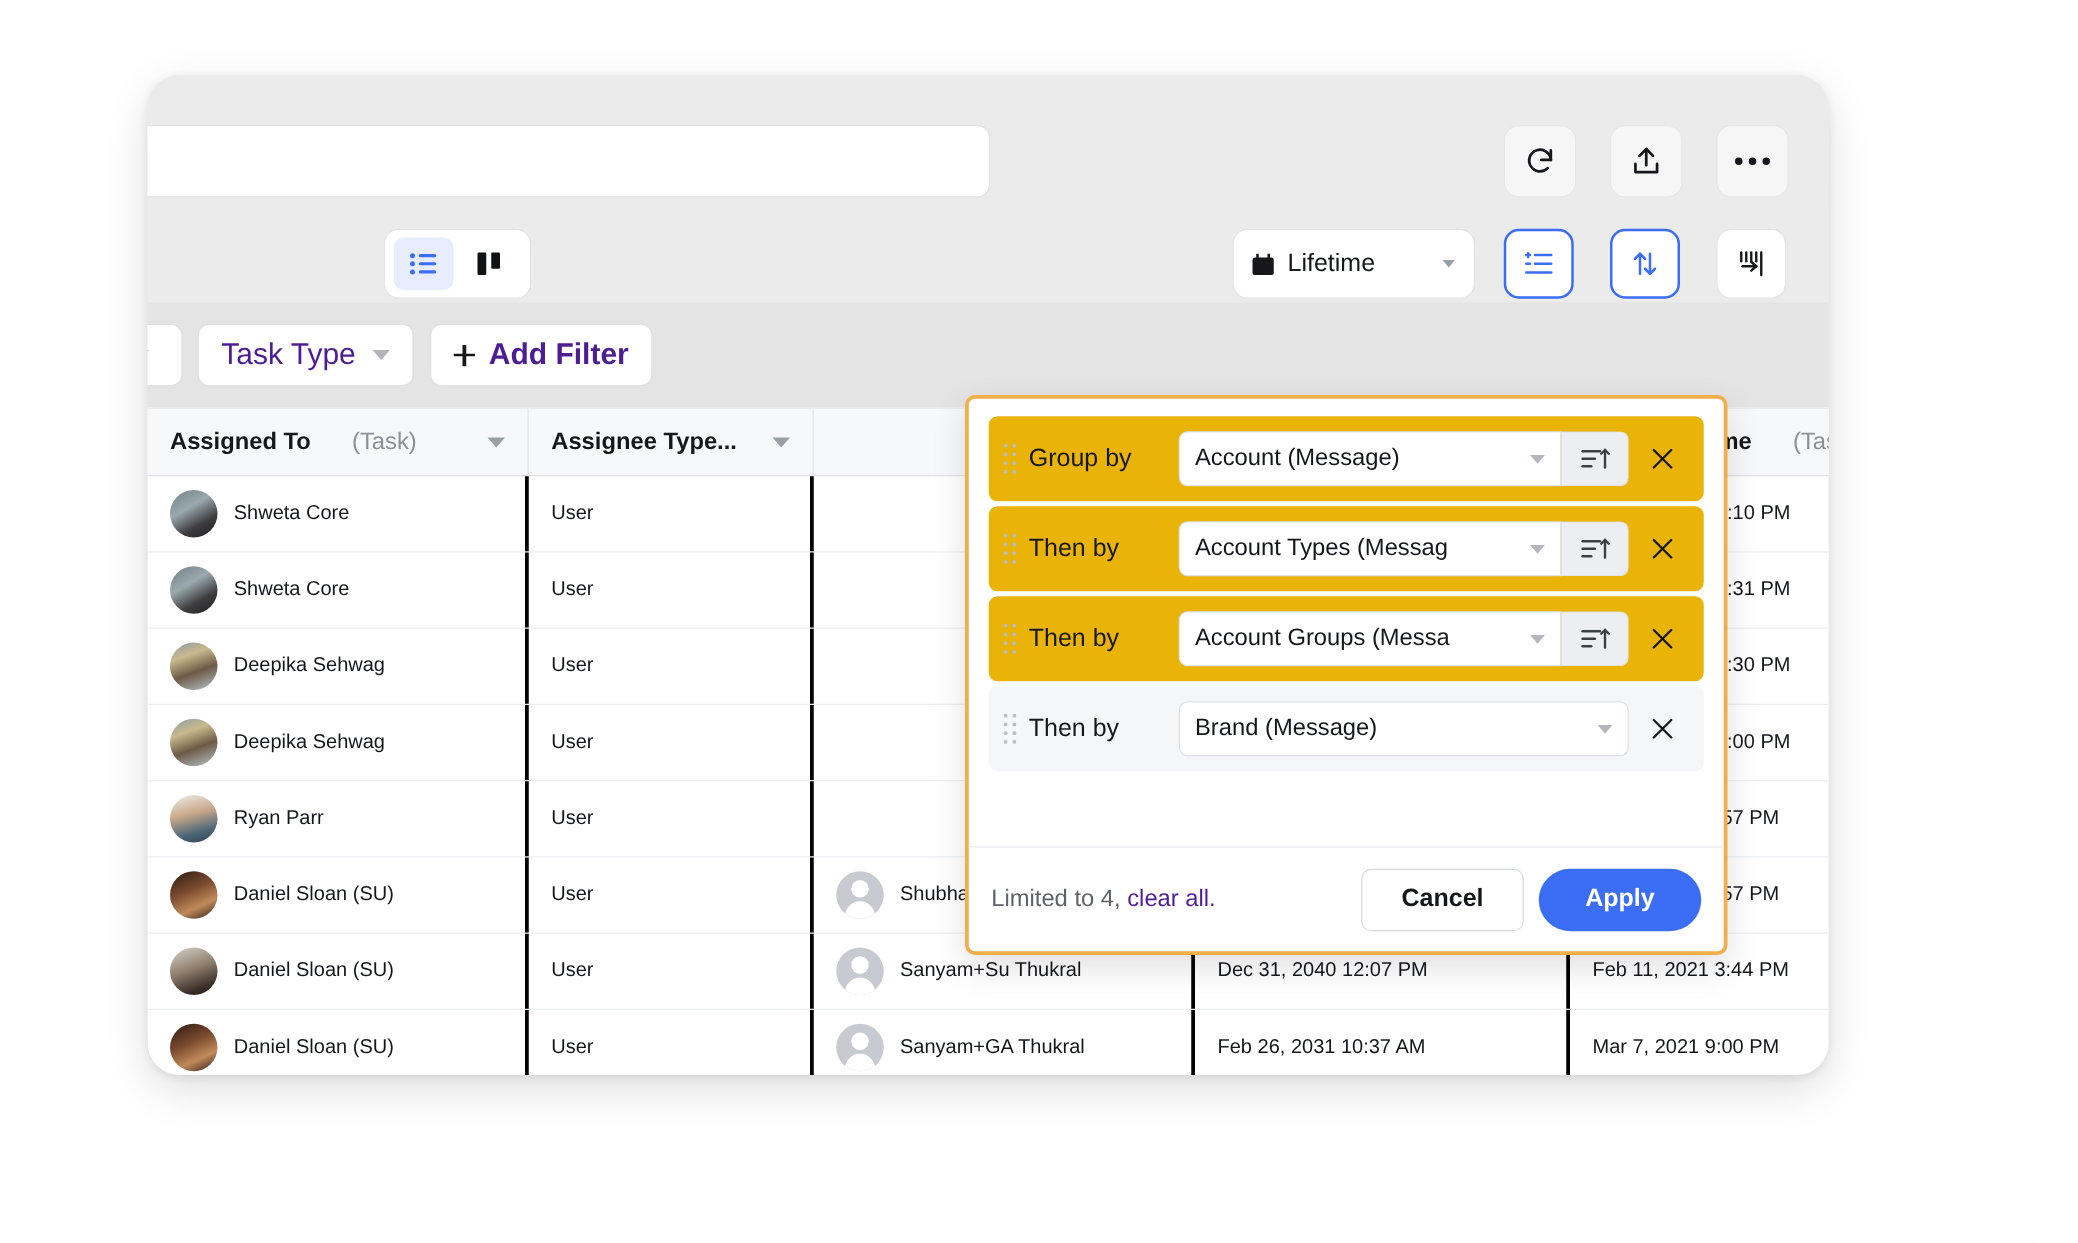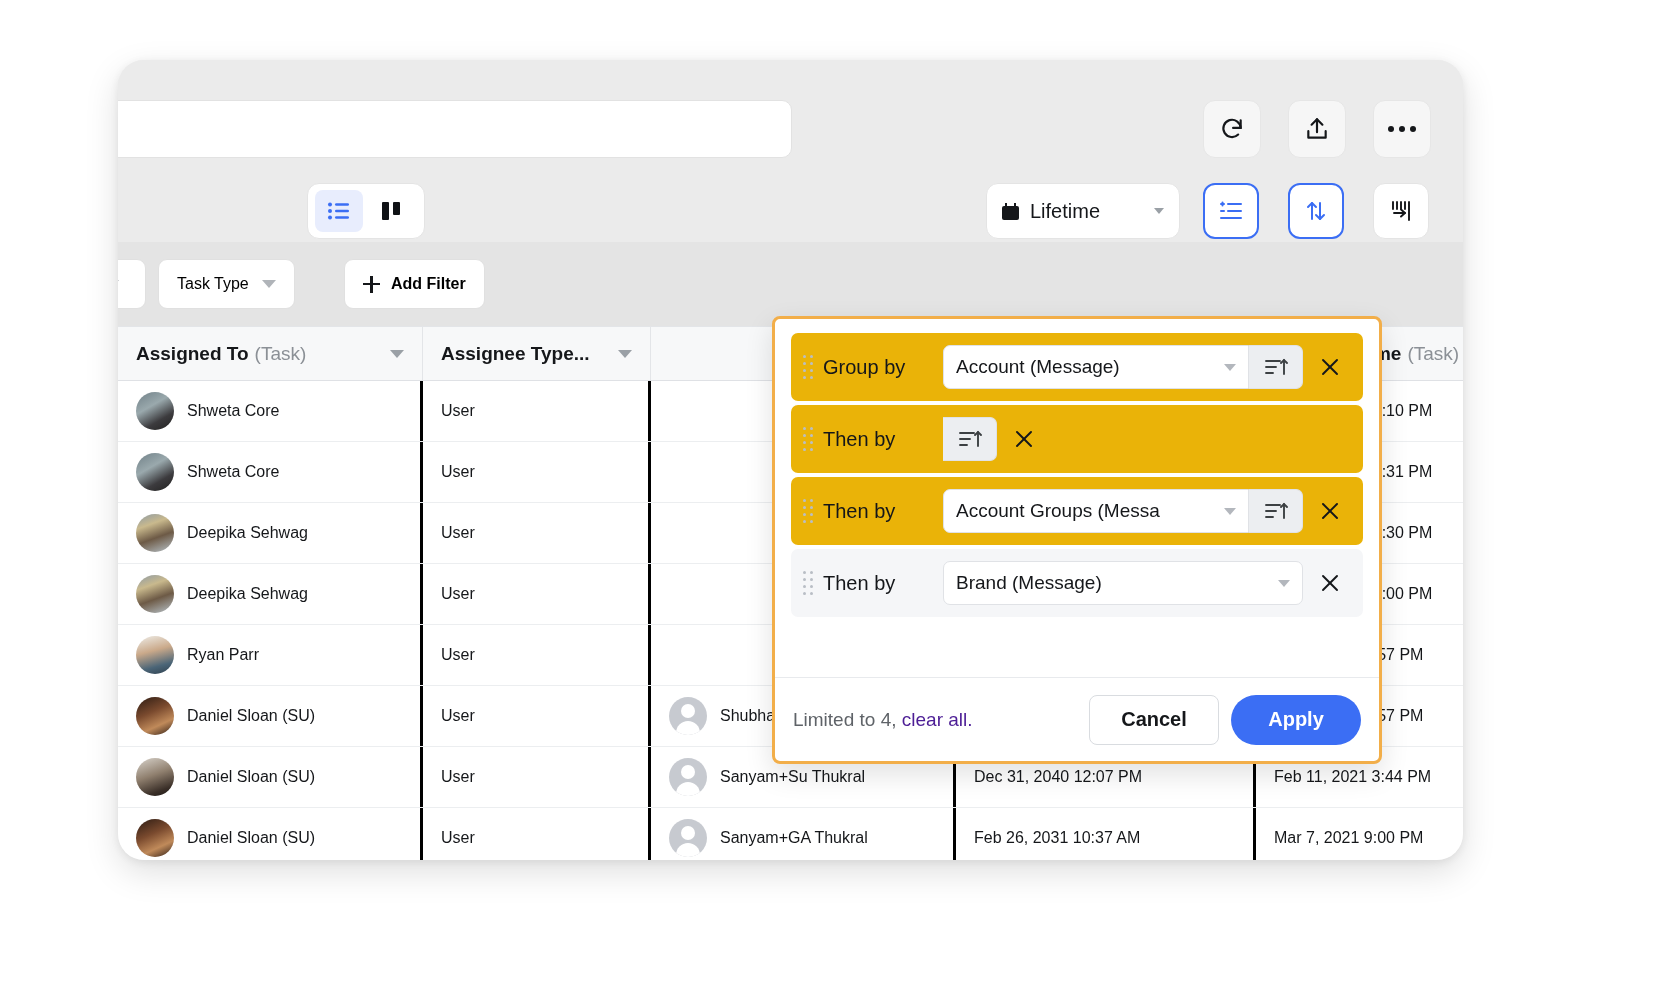--- a/index.html
+++ b/index.html
@@ -91,21 +91,21 @@
 
   
   .filterbar {
     position:absolute; left:0; top:182px; width:100%; height: 84px;
     background:#e4e4e4;
   }
   .fchip {
     position:absolute; top: 17px; height:50px;
     background:#fff; border:1px solid #e0e0e0; border-radius:9px;
     display:flex; align-items:center; gap:13px; padding: 0 18px;
-    font-size: 16px; color:#000000;text-align:center;
+    font-size: 24px; color:#4c1d95;text-align:center;
   }
   .fchip .caret {
     width:0;height:0;border-left:7px solid transparent;border-right:7px solid transparent;
     border-top:8px solid #b0b4b9;
   }
   .fchip.partial { left: -20px; width: 48px; padding-left: 6px; }
   .fchip.tasktype { left: 40px; }
   .fchip.addfilter { left: 226px; font-weight:700; gap: 11px; }
   .plus { position:relative; width:17px; height:17px; flex:0 0 auto; }
   .plus::before{content:"";position:absolute;left:0;top:7px;width:17px;height:2.4px;background:#15171a;}
@@ -114,21 +114,21 @@
   
   .table { position:absolute; left:0; top:266px; width:100%; bottom:0; background:#fff; }
   .thead {
     display:flex; height: 55px; background:#f7f8f9;
     border-top:1px solid #e3e5e8; border-bottom:1px solid #dfe1e5;
   }
   .th {
     display:flex; align-items:center; padding: 0 18px;
     border-right:1px solid #e3e5e8;
     font-size:19px; font-weight:700; color:#15171a;
-    white-space:nowrap; overflow:hidden;
+    white-space:nowrap; overflow:hidden;gap:27px;
   }
   .th .sub { font-weight:400; color:#8b9096; margin-left:6px; }
   .th .caret {
     width:0;height:0;border-left:7px solid transparent;border-right:7px solid transparent;
     border-top:8px solid #9aa0a6; margin-left:auto;
   }
   .trow { display:flex; height: 61px; border-bottom:1px solid #eceef0; }
   .td {
     display:flex; align-items:center; gap:13px; padding: 0 18px;
     border-right:3px solid #000000;
@@ -479,20 +479,24 @@
               <i></i>
               <i></i>
               <i></i>
               <i></i>
               <i></i>
               <i></i>
               <i></i>
               <i></i>
             </span>
             <span class="po-label">Then by</span>
+            <div class="po-select">
+              <span>Account Types (Messag</span>
+              <span class="chev2"></span>
+            </div>
             <div class="po-sortdir">
               <svg width="24" height="20" viewBox="0 0 24 20" fill="none" stroke="#3c4043" stroke-width="1.9" stroke-linecap="round">
                 <line x1="2" y1="4" x2="16" y2="4"></line>
                 <line x1="2" y1="10" x2="12" y2="10"></line>
                 <line x1="2" y1="16" x2="9" y2="16"></line>
                 <line x1="20" y1="17" x2="20" y2="3"></line>
                 <polyline points="17,6 20,3 23,6"></polyline>
               </svg>
             </div>
             <div class="po-close">

